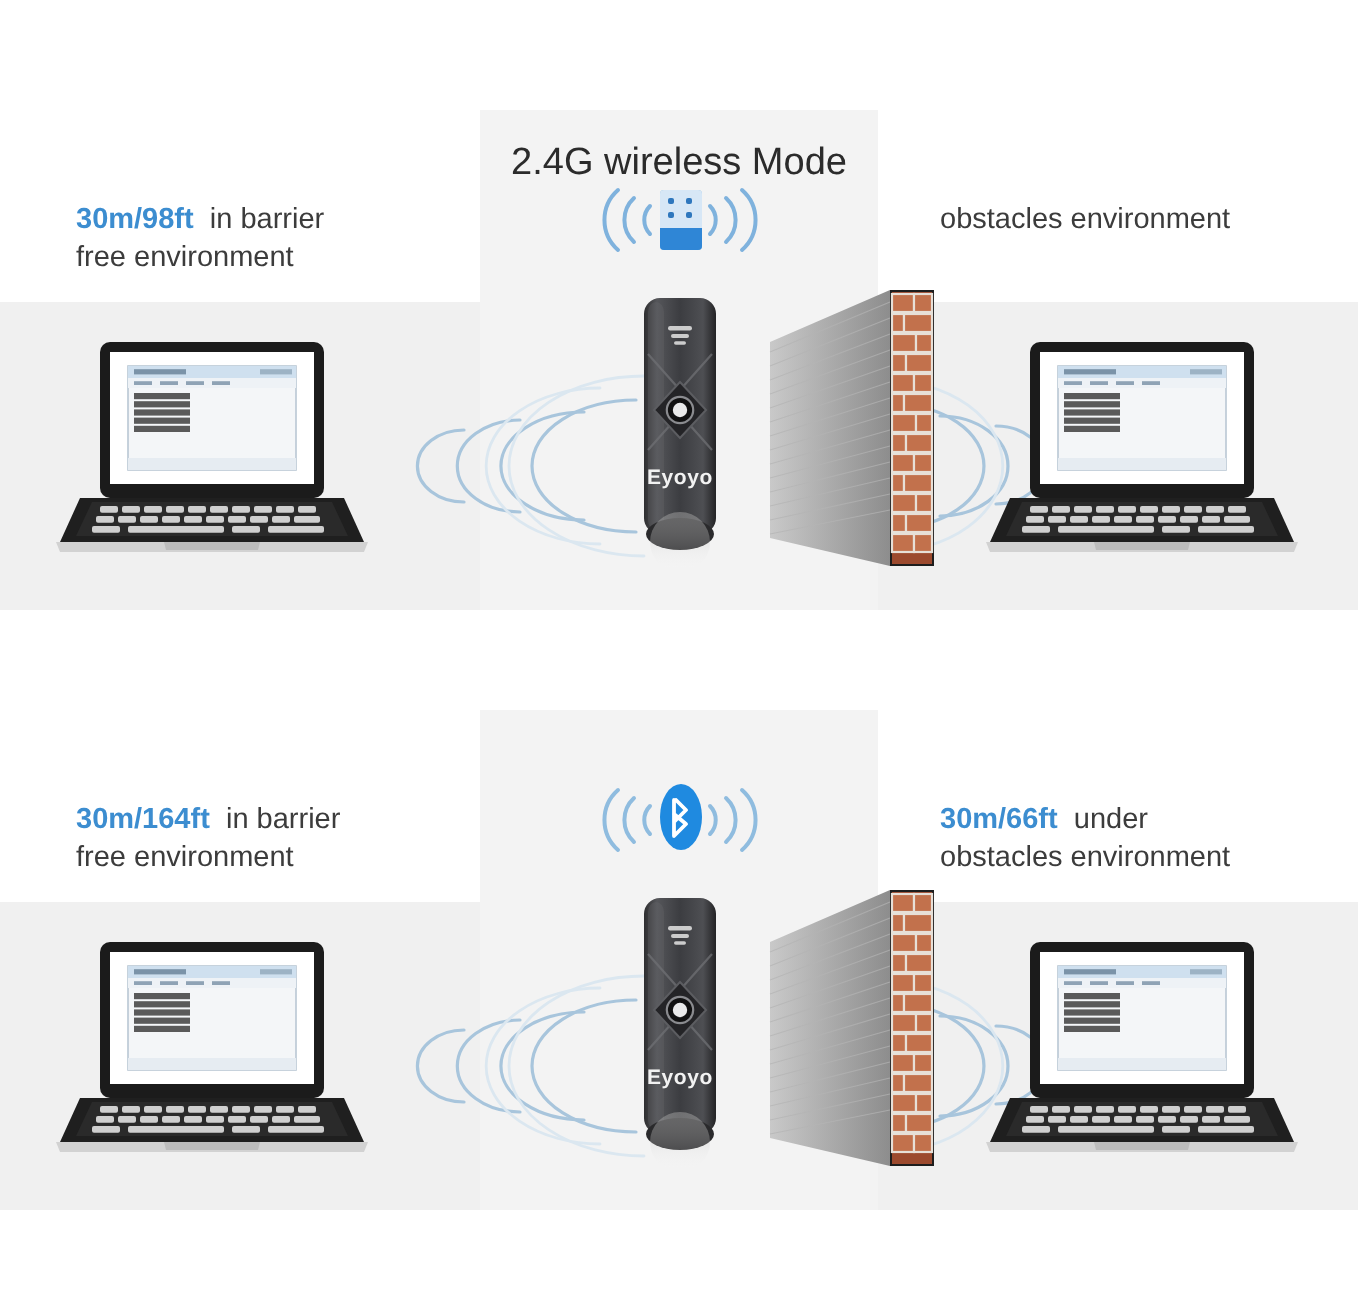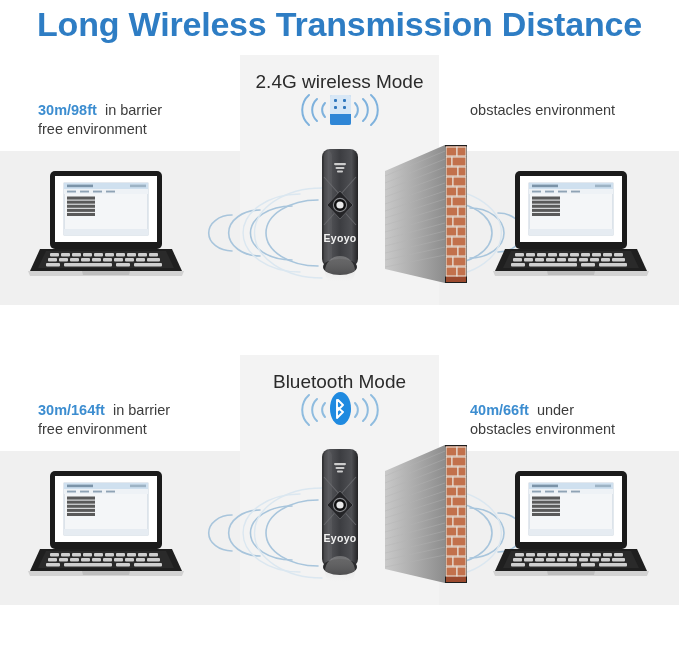--- a/index.html
+++ b/index.html
@@ -110,21 +110,20 @@
   .waves-left{left:180px;top:125px;width:145px;height:105px;}
   .waves-right{left:440px;top:125px;width:120px;height:105px;}
 
   .cap{position:absolute;opacity:0;pointer-events:none;}
 </style>
 </head>
 <body>
 
 <div class="page">
 
-  <div class="title">Long Wireless Transmission Distance</div>
 
   <div class="section sec-top">
 
     <div class="panel-gray gp-center"></div>
     <div class="panel-gray gp-left"></div>
     <div class="panel-gray gp-right"></div>
     <div class="label-plate lp-left"></div>
     <div class="label-plate lp-right"></div>
 
     <div class="mode-head">2.4G wireless Mode</div>
@@ -391,21 +390,20 @@
   </div>
 
   <div class="section sec-bot">
 
     <div class="panel-gray gp-center"></div>
     <div class="panel-gray gp-left"></div>
     <div class="panel-gray gp-right"></div>
     <div class="label-plate lp-left"></div>
     <div class="label-plate lp-right"></div>
 
-    <div class="mode-head">Bluetooth Mode</div>
 
     <div class="badge">
       <div class="badge-inner">
         <svg class="arcs" viewBox="0 0 110 40">
           <g fill="none" stroke="#8fbcdf" stroke-width="2" stroke-linecap="round">
             <path d="M40 13 A10 10 0 0 0 40 27"></path>
             <path d="M32 9  A15 15 0 0 0 32 31"></path>
             <path d="M24 5  A20 20 0 0 0 24 35"></path>
             <path d="M70 13 A10 10 0 0 1 70 27"></path>
             <path d="M78 9  A15 15 0 0 1 78 31"></path>
@@ -420,21 +418,21 @@
       </div>
     </div>
 
     <div class="dist dist-left">
       <div><span class="num">30m/164ft</span>
         &nbsp;<span>in barrier</span></div>
       <div><span>free environment</span></div>
     </div>
 
     <div class="dist dist-right">
-      <div><span class="num">40m/66ft</span>
+      <div><span class="num">30m/66ft</span>
         &nbsp;<span>under</span></div>
       <div><span>obstacles environment</span></div>
     </div>
 
     <svg class="waves waves-left" viewBox="0 0 145 105">
       <g fill="none" stroke="#a8c5dc" stroke-width="1.6" stroke-linecap="round">
         <path d="M138 20 A52 33 0 0 0 138 86"></path>
         <path d="M112 26 A40 26 0 0 0 112 80"></path>
         <path d="M80 30  A30 22 0 0 0 80 76"></path>
         <path d="M52 35  A22 17 0 0 0 52 71"></path>

